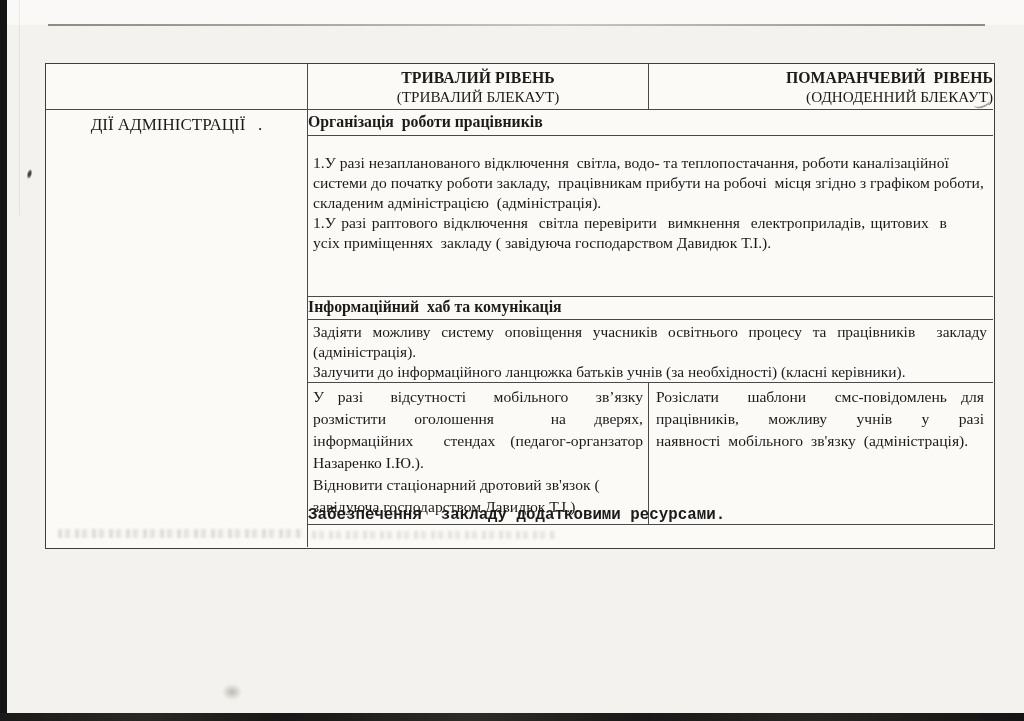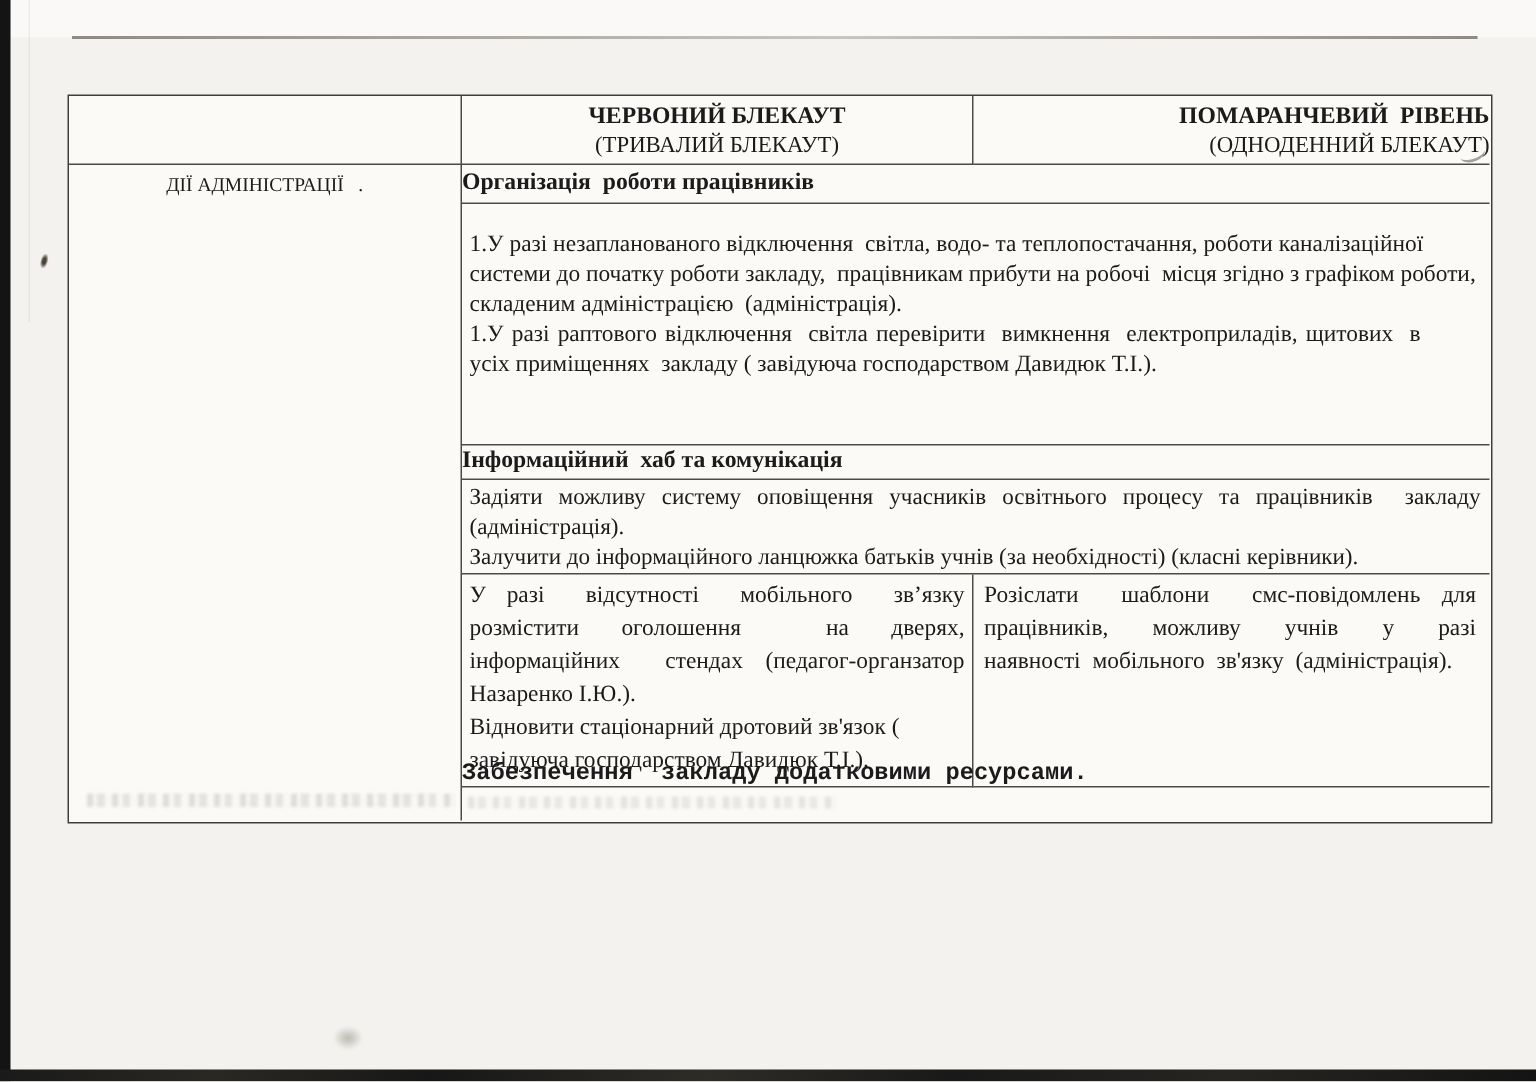--- a/index.html
+++ b/index.html
@@ -23,21 +23,21 @@
   .br{border-right:1.4px solid #4a4a4a;}
   .bb{border-bottom:1.4px solid #4a4a4a;}
 
   .h-left{left:0;top:0;width:262px;height:46px;}
   .h-red{left:262px;top:0;width:341px;height:46px;text-align:center;padding-top:4px;}
   .h-orange{left:603px;top:0;width:344px;height:46px;text-align:right;padding-top:4px;}
   .h-title{font-weight:bold;font-size:15.8px;line-height:19px;white-space:pre-wrap;}
   .h-sub{font-size:15.2px;line-height:19px;white-space:pre-wrap;}
 
   .left-col{left:0;top:46px;width:262px;height:437px;}
-  .row-label{text-align:center;padding-top:5px;font-size:13px;white-space:pre-wrap;}
+  .row-label{text-align:center;padding-top:5px;font-size:17px;white-space:pre-wrap;}
 
   .band{left:262px;width:685px;text-align:left;font-weight:bold;font-size:15.8px;white-space:pre-wrap;}
   .band1{top:46px;height:26px;padding-top:3px;}
   .band2{top:233px;height:23px;padding-top:1px;}
   .band3{top:438px;height:25px;padding-top:4px;font-family:Liberation Mono, monospace;}
 
   .items{left:262px;top:72px;width:685px;height:161px;font-size:15.6px;line-height:20px;padding:17px 8px 12px 5px;overflow:hidden;}
   .paras{left:262px;top:256px;width:685px;height:63px;font-size:15.4px;line-height:20px;padding:2px 6px 0 5px;overflow:hidden;}
   .tc-left{left:262px;top:319px;width:341px;height:142px;font-size:15.6px;line-height:22px;padding:3px 5px 0 5px;overflow:hidden;}
   .tc-right{left:603px;top:319px;width:344px;height:142px;font-size:15.6px;line-height:22px;padding:3px 9px 0 7px;overflow:hidden;}
@@ -63,21 +63,21 @@
 
 <div class="page">
   <div class="top-white"></div>
   <div class="top-line"></div>
   <div class="crease"></div>
 
   <div class="table">
     <div class="cell h-left br bb"></div>
 
     <div class="cell h-red br bb">
-      <div class="h-title">ЧЕРВОНИЙ БЛЕКАУТ</div>
+      <div class="h-title">ТРИВАЛИЙ РІВЕНЬ</div>
       <div class="h-sub">(ТРИВАЛИЙ БЛЕКАУТ)</div>
     </div>
 
     <div class="cell h-orange bb">
       <div class="h-title">ПОМАРАНЧЕВИЙ  РІВЕНЬ</div>
       <div class="h-sub">(ОДНОДЕННИЙ БЛЕКАУТ)</div>
     </div>
 
     <div class="cell left-col br">
       <div class="row-label">ДІЇ АДМІНІСТРАЦІЇ   .</div>

